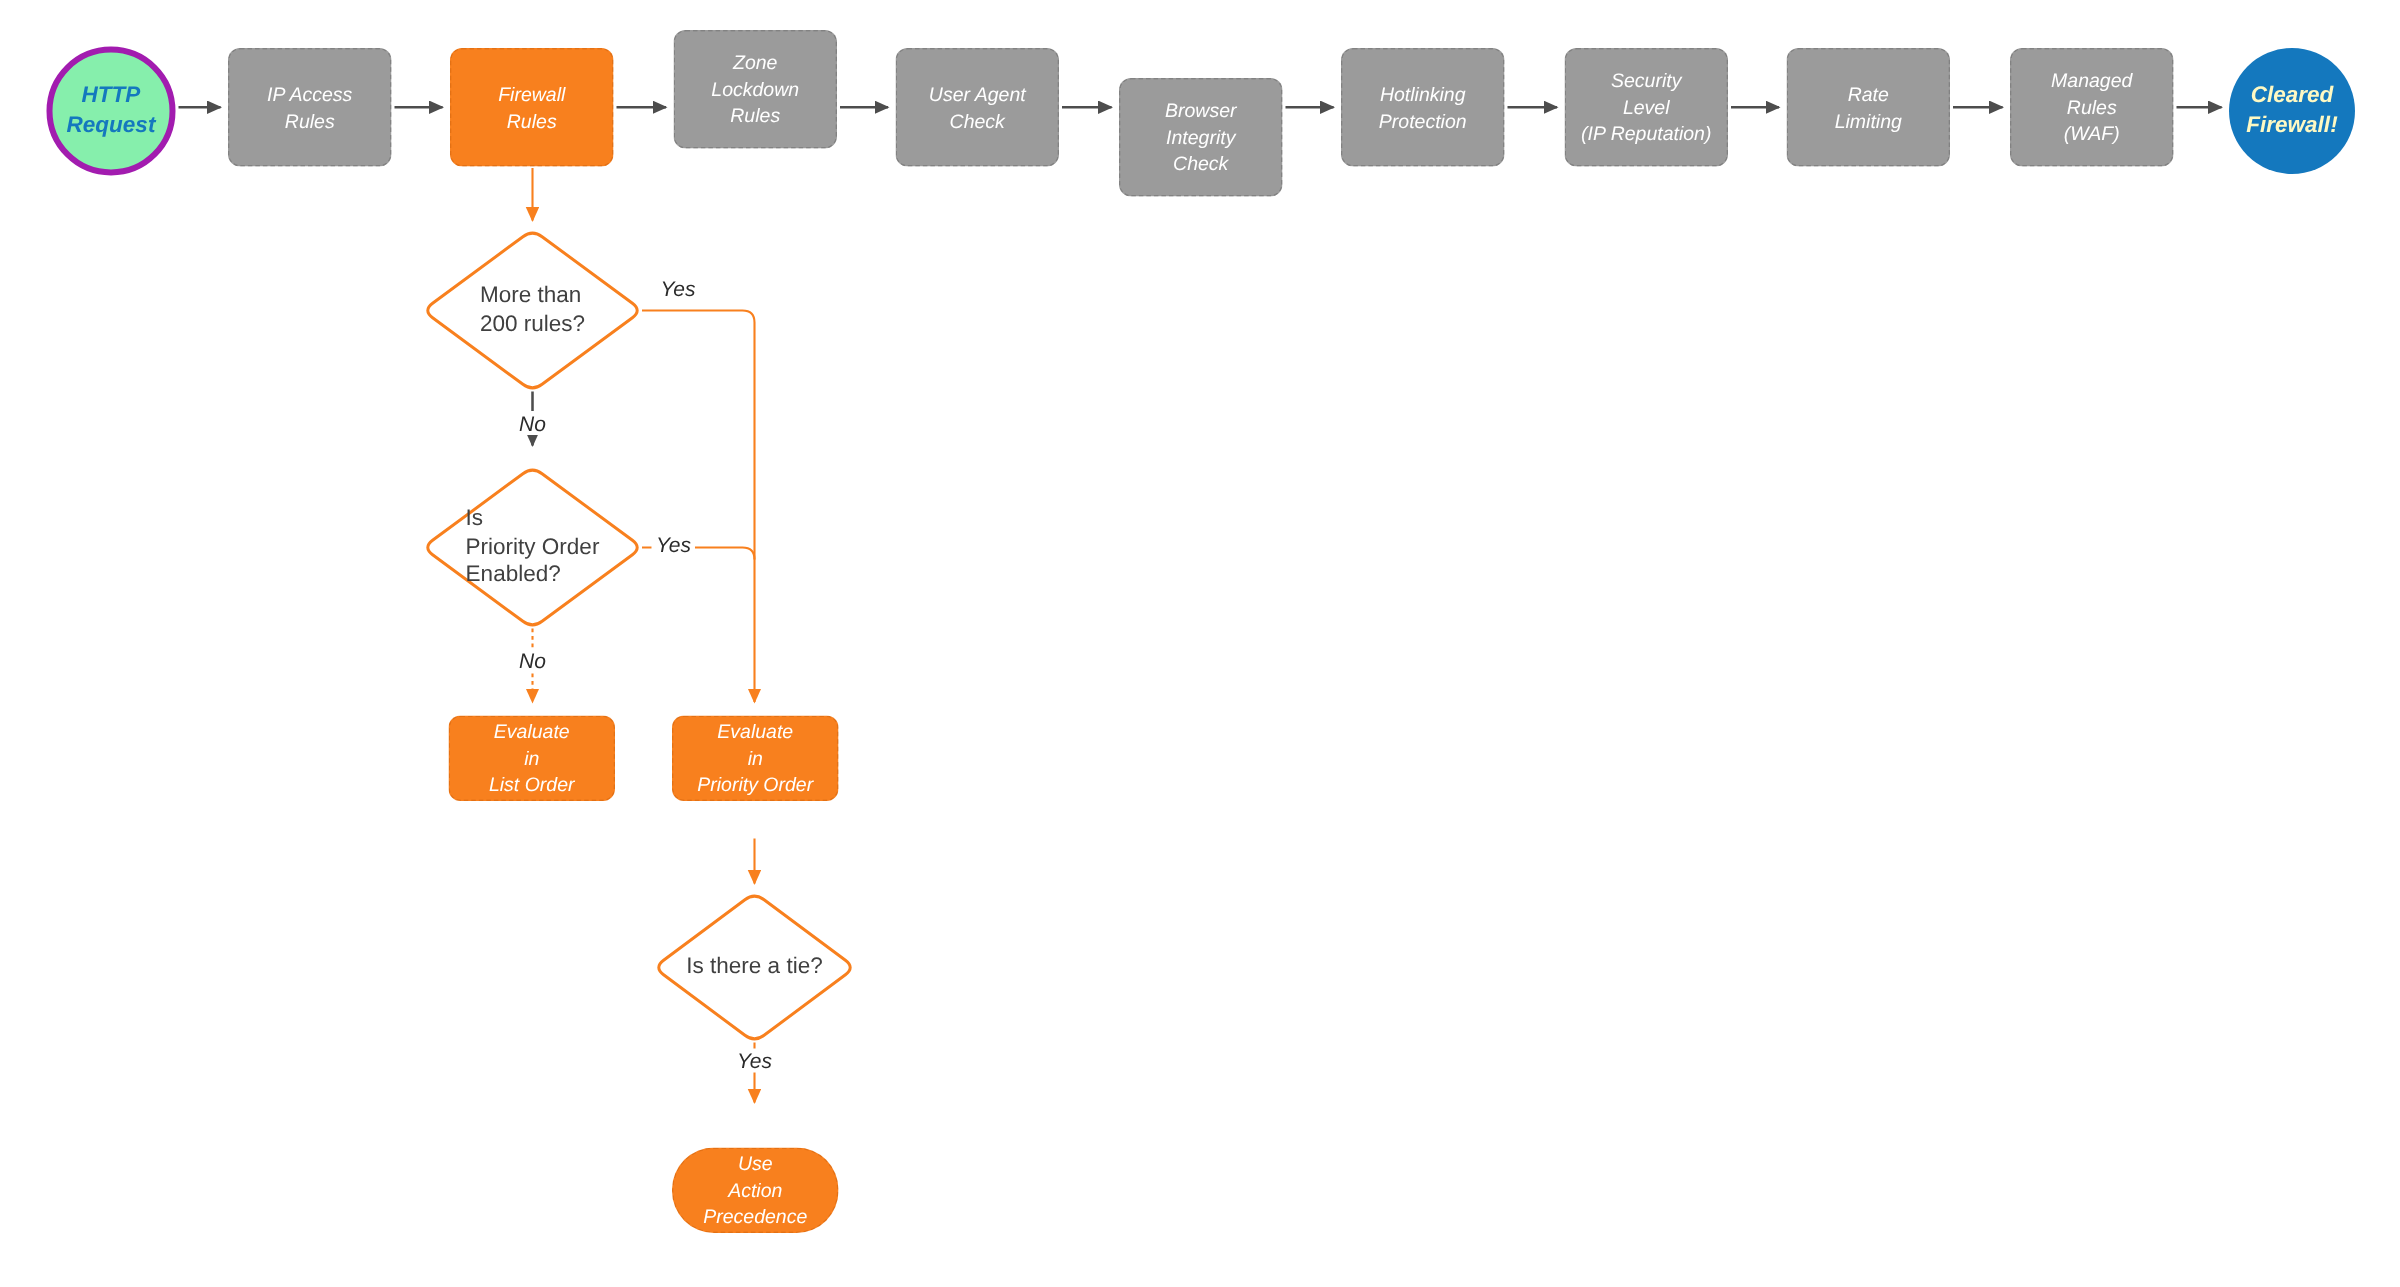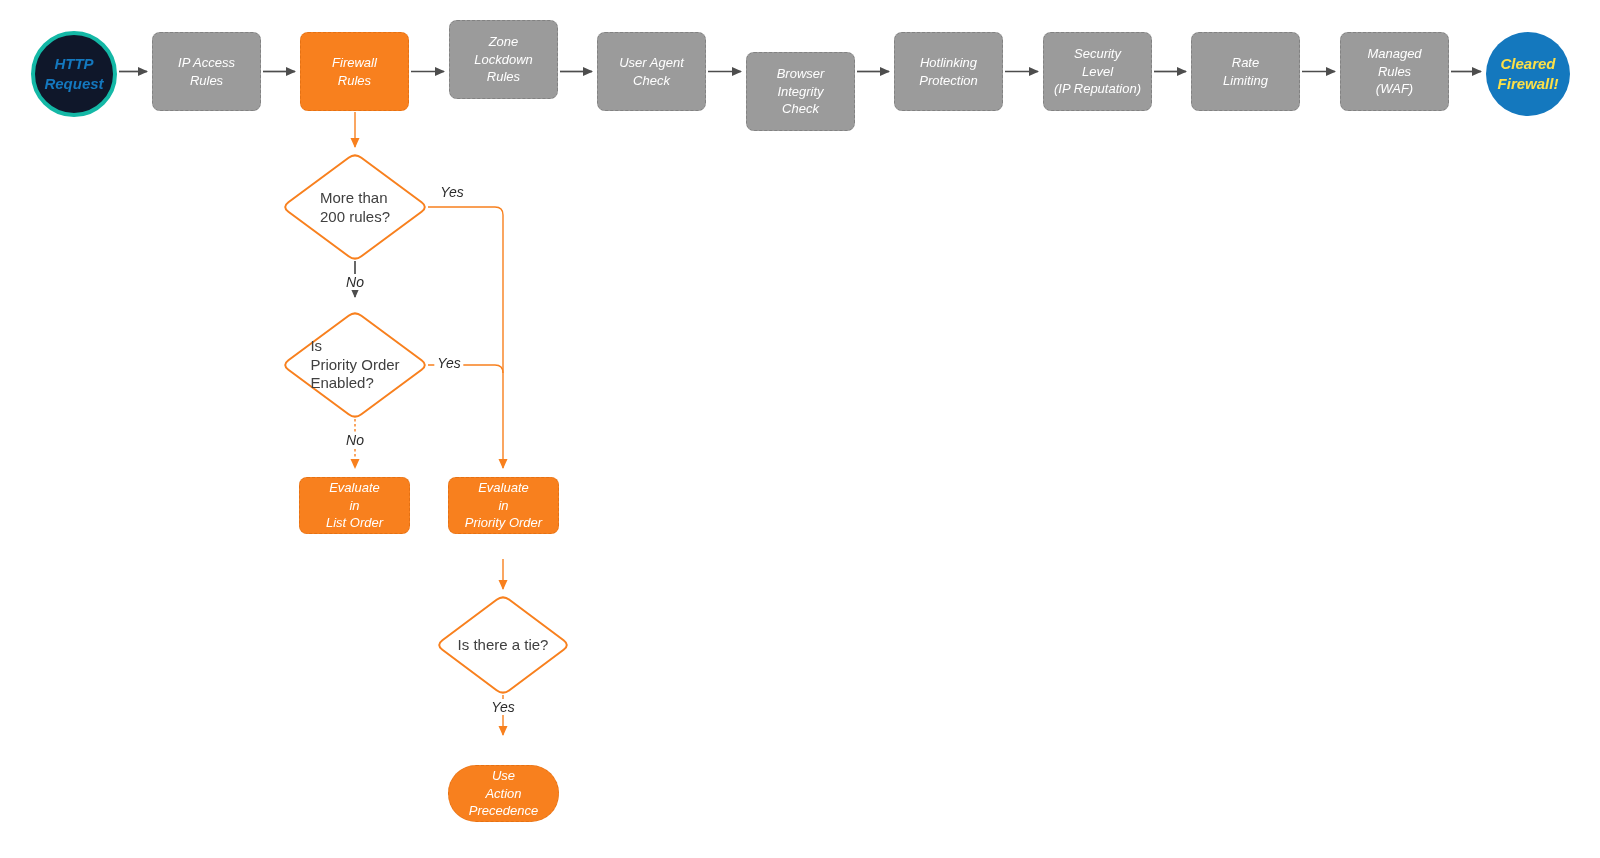--- a/index.html
+++ b/index.html
@@ -38,28 +38,28 @@
 
   .circle {
     border-radius: 50%;
     font-weight: bold;
     font-style: italic;
     font-size: 15px;
     line-height: 20px;
   }
   .circle.start {
     width: 86px; height: 86px;
-    background: #0f172a;
-    border: 4px solid #14b8a6;
+    background: #86efac;
+    border: 4px solid #a21caf;
     color: #1478BE;
   }
   .circle.end {
     width: 84px; height: 84px;
     background: #1478BE;
-    color: #fde047;
+    color: #fef9c3;
   }
 
   .diamond-label {
     position: absolute;
     transform: translate(-50%, -50%);
     text-align: left;
     font-size: 15px;
     line-height: 18.5px;
     color: #404040;
     white-space: pre-line;

